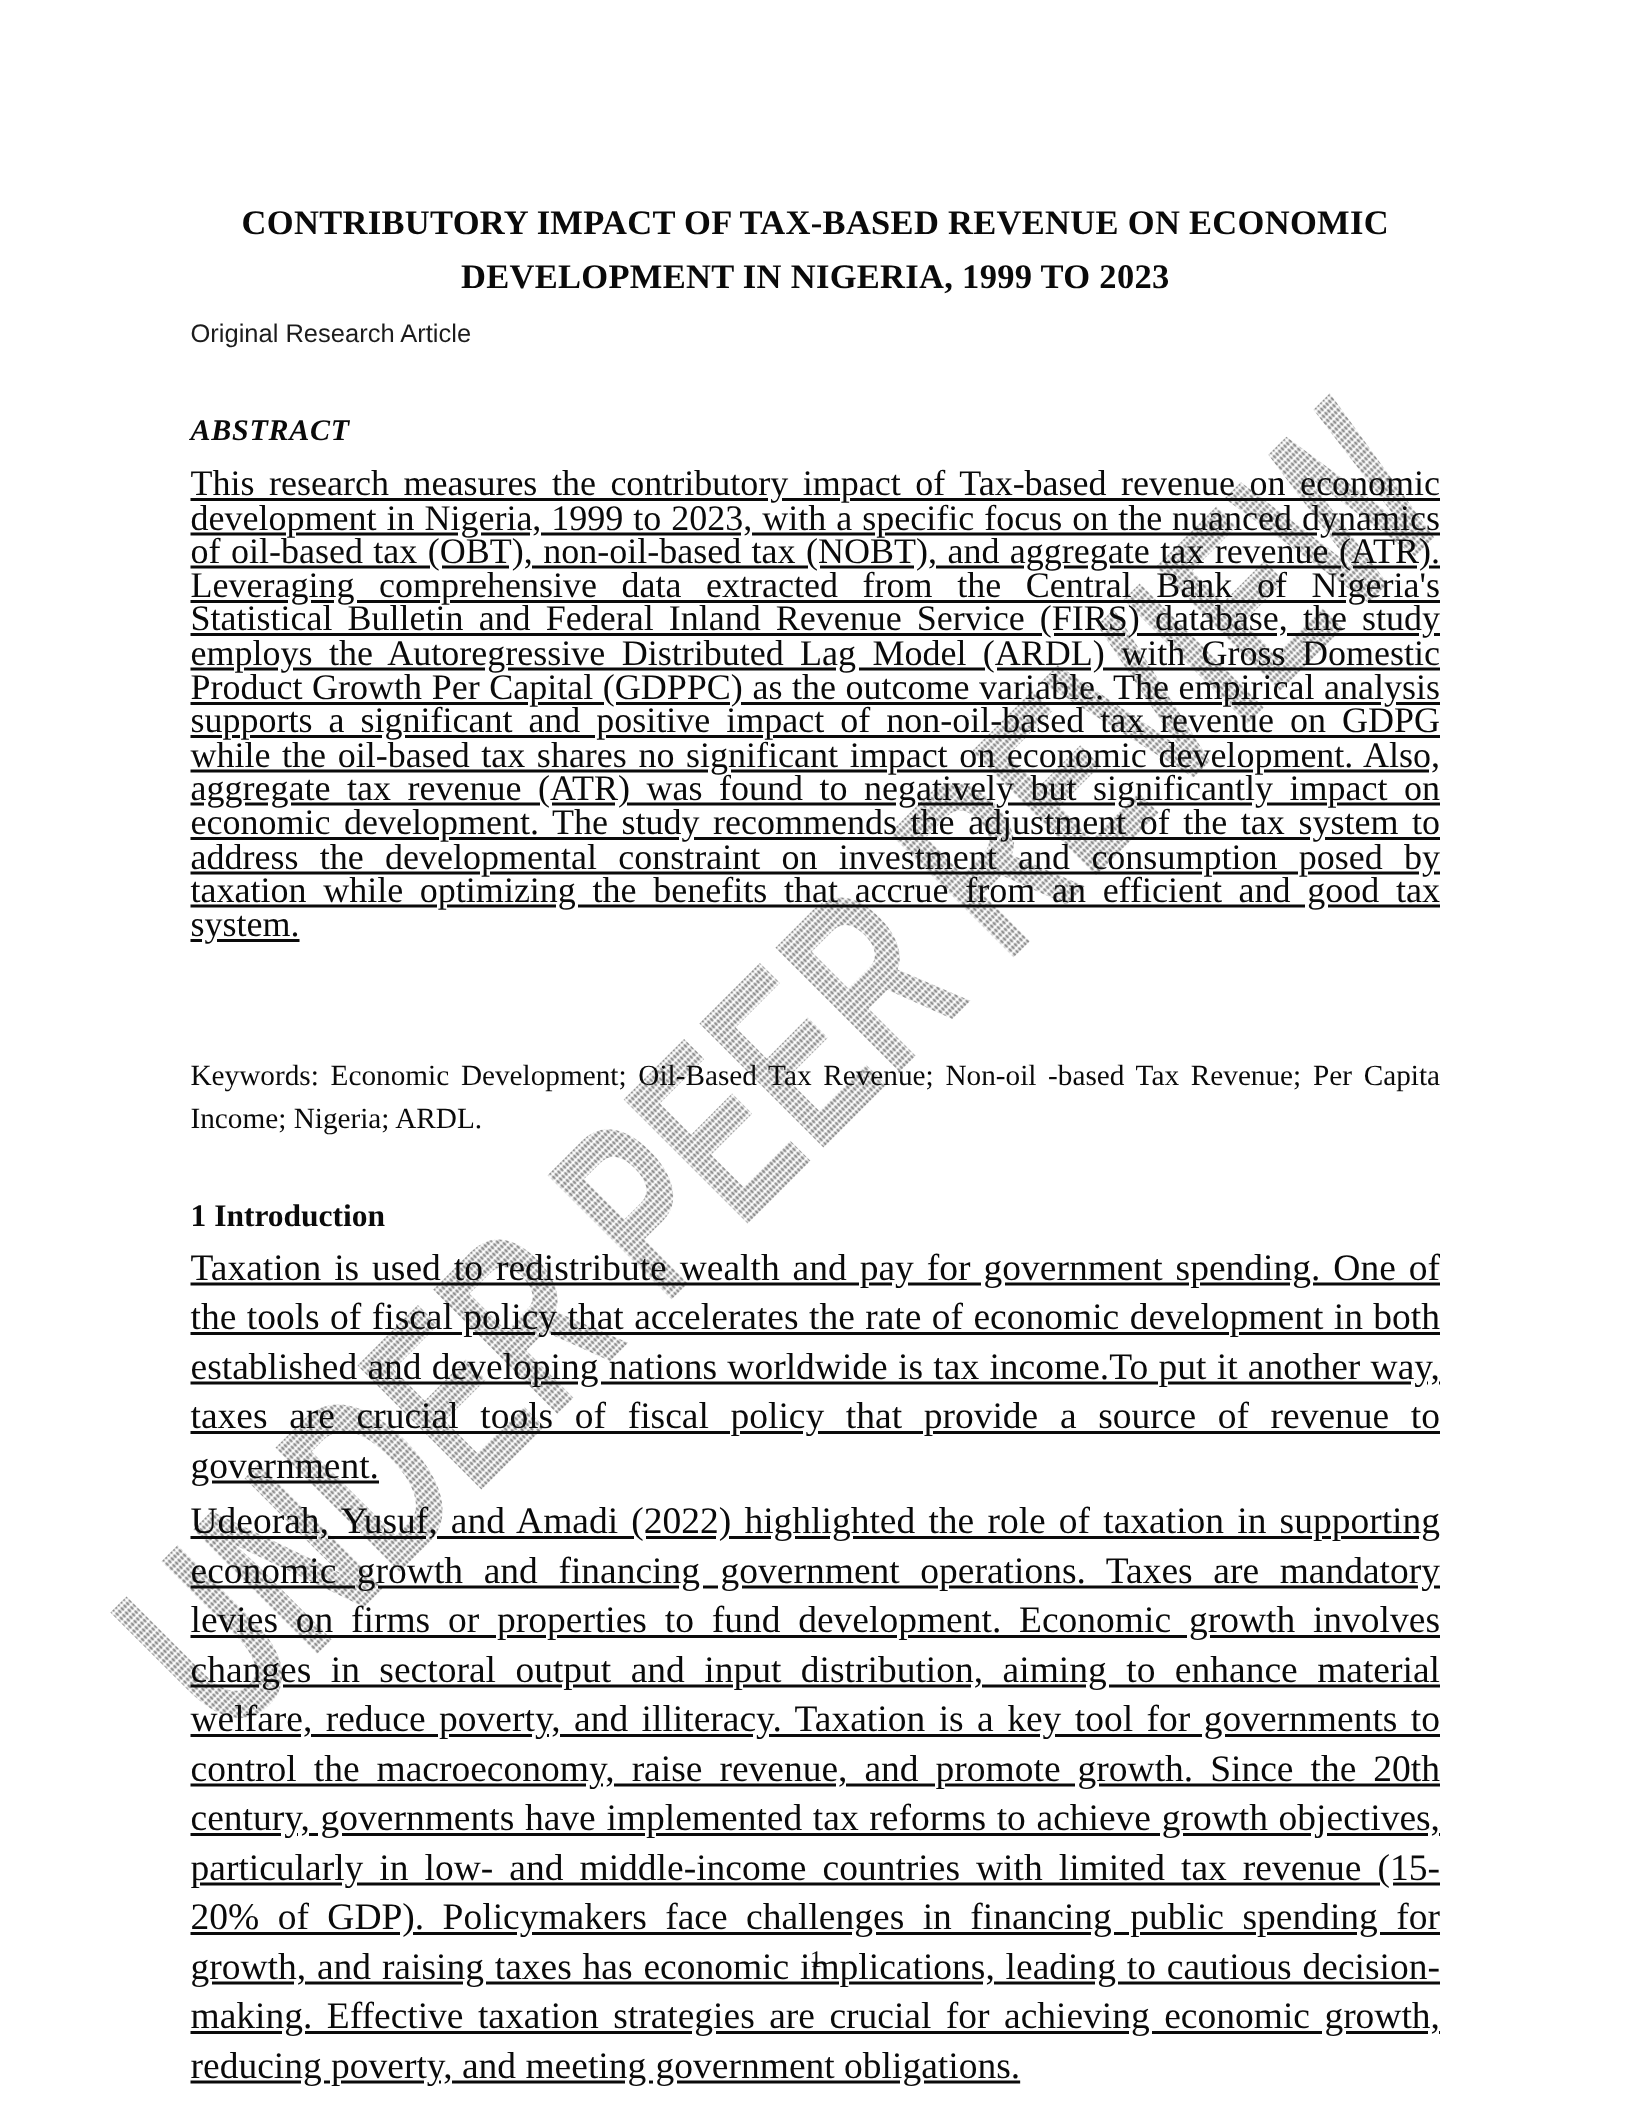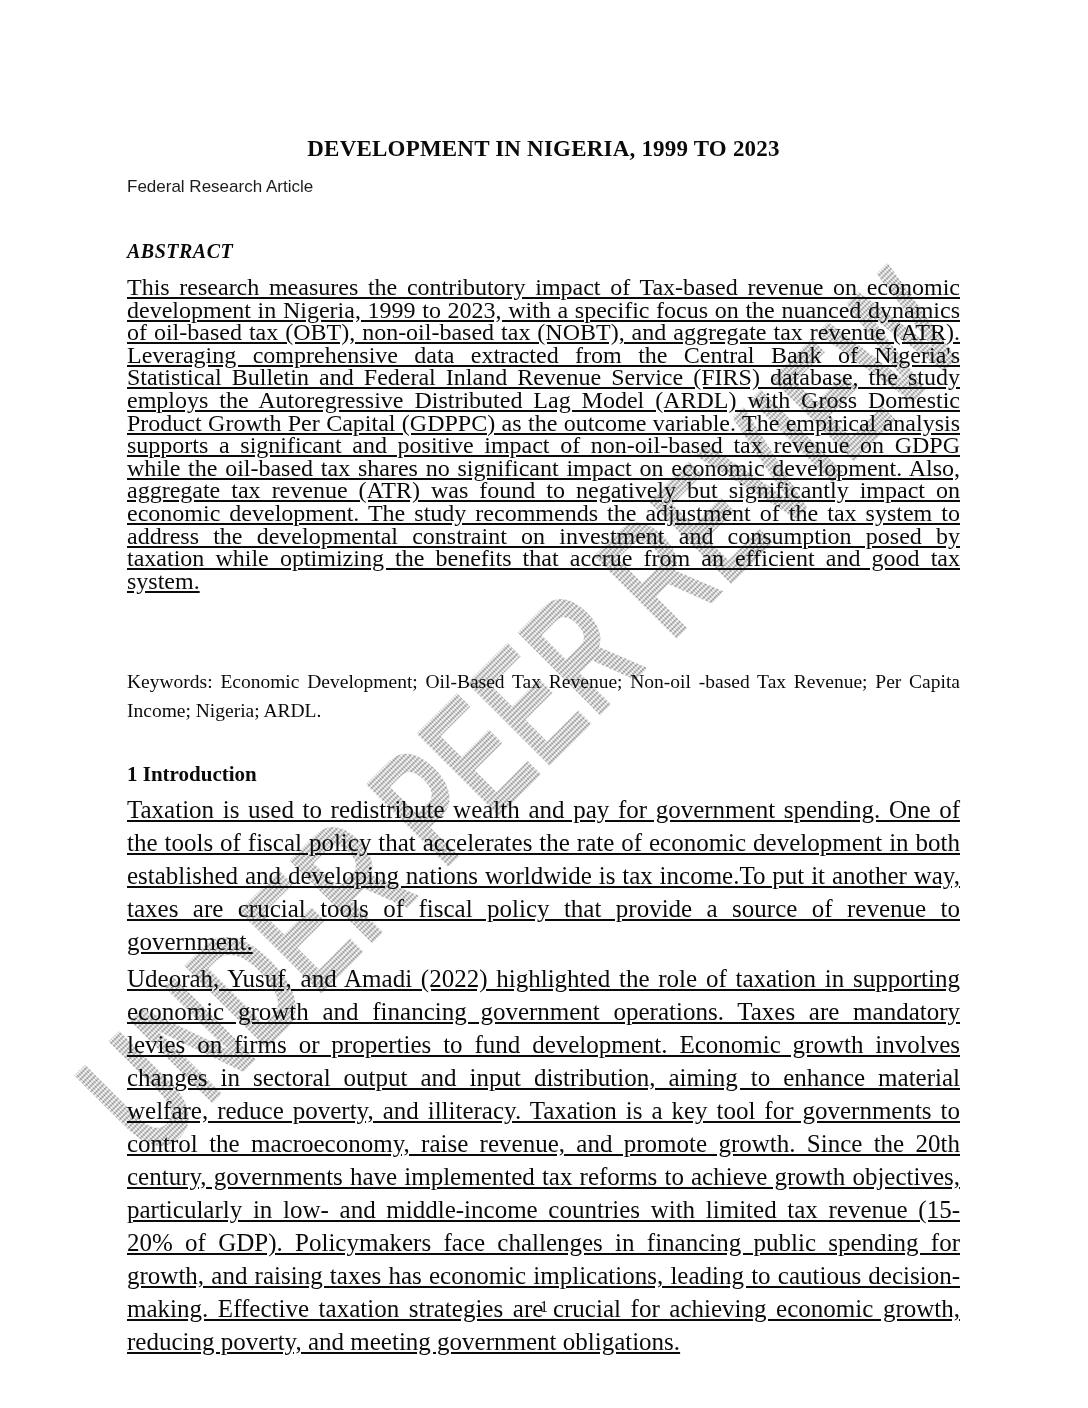--- a/index.html
+++ b/index.html
@@ -124,24 +124,25 @@
 
 <div class="page">
 
   <div class="watermark">
     <span class="watermark-text">UNDER PEER REVIEW</span>
   </div>
 
   <div class="content">
 
     <h1 class="title">
+      <span class="title-line">CONTRIBUTORY IMPACT OF TAX-BASED REVENUE ON ECONOMIC</span>
       <span class="title-line">DEVELOPMENT IN NIGERIA, 1999 TO 2023</span>
     </h1>
 
-    <div class="article-type">Federal Research Article</div>
+    <div class="article-type">Original Research Article</div>
 
     <h2 class="abstract-heading">ABSTRACT</h2>
 
     <p class="abstract-body">This research measures the contributory impact of Tax-based revenue on economic development in Nigeria, 1999 to 2023, with a specific focus on the nuanced dynamics of oil-based tax (OBT), non-oil-based tax (NOBT), and aggregate tax revenue (ATR). Leveraging comprehensive data extracted from the Central Bank of Nigeria's Statistical Bulletin and Federal Inland Revenue Service (FIRS) database, the study employs the Autoregressive Distributed Lag Model (ARDL) with Gross Domestic Product Growth Per Capital (GDPPC) as the outcome variable. The empirical analysis supports a significant and positive impact of non-oil-based tax revenue on GDPG while the oil-based tax shares no significant impact on economic development. Also, aggregate tax revenue (ATR) was found to negatively but significantly impact on economic development.  The study recommends the adjustment of the tax system to address the developmental constraint on investment and consumption posed by taxation while optimizing the benefits that accrue from an efficient and good tax system.</p>
 
     <p class="keywords">
       <span>Keywords:</span>
       <span>Economic Development; Oil-Based Tax Revenue; Non-oil -based Tax Revenue; Per Capita Income; Nigeria; ARDL.</span>
     </p>
 

